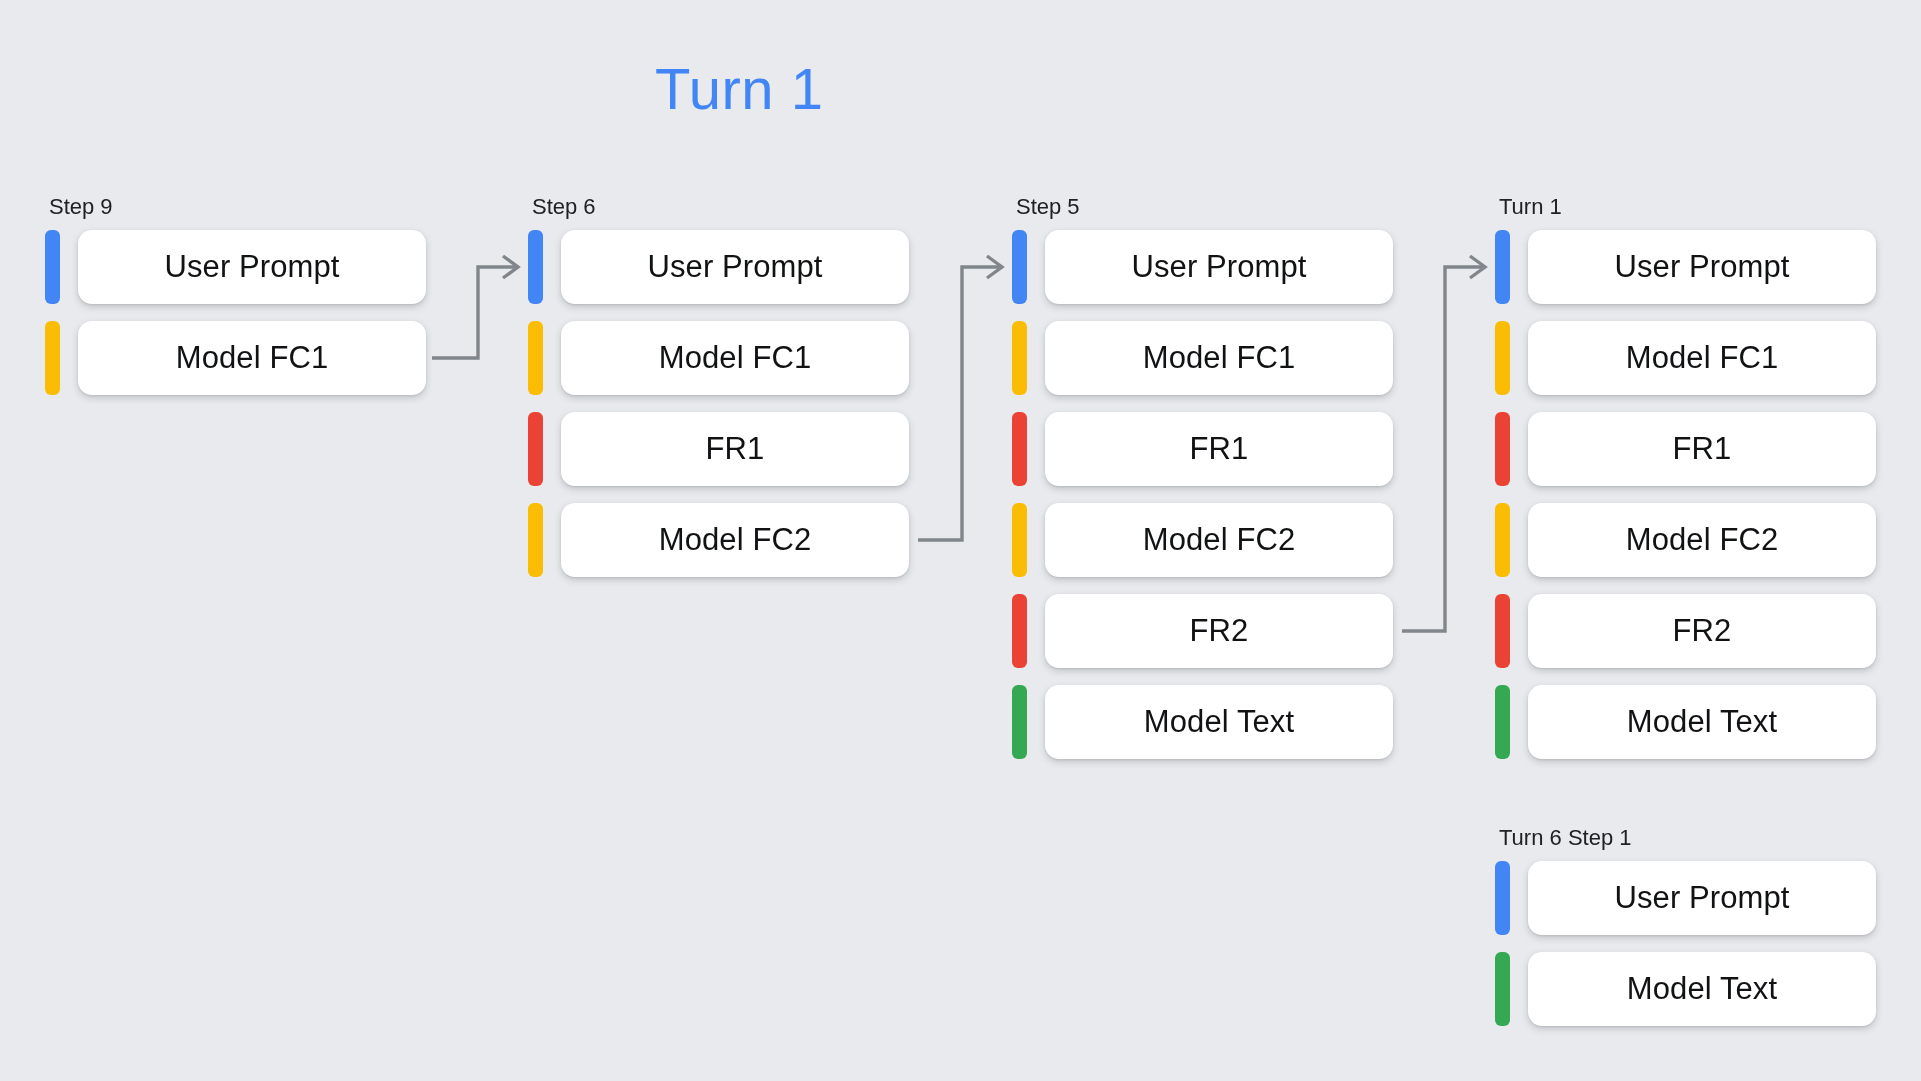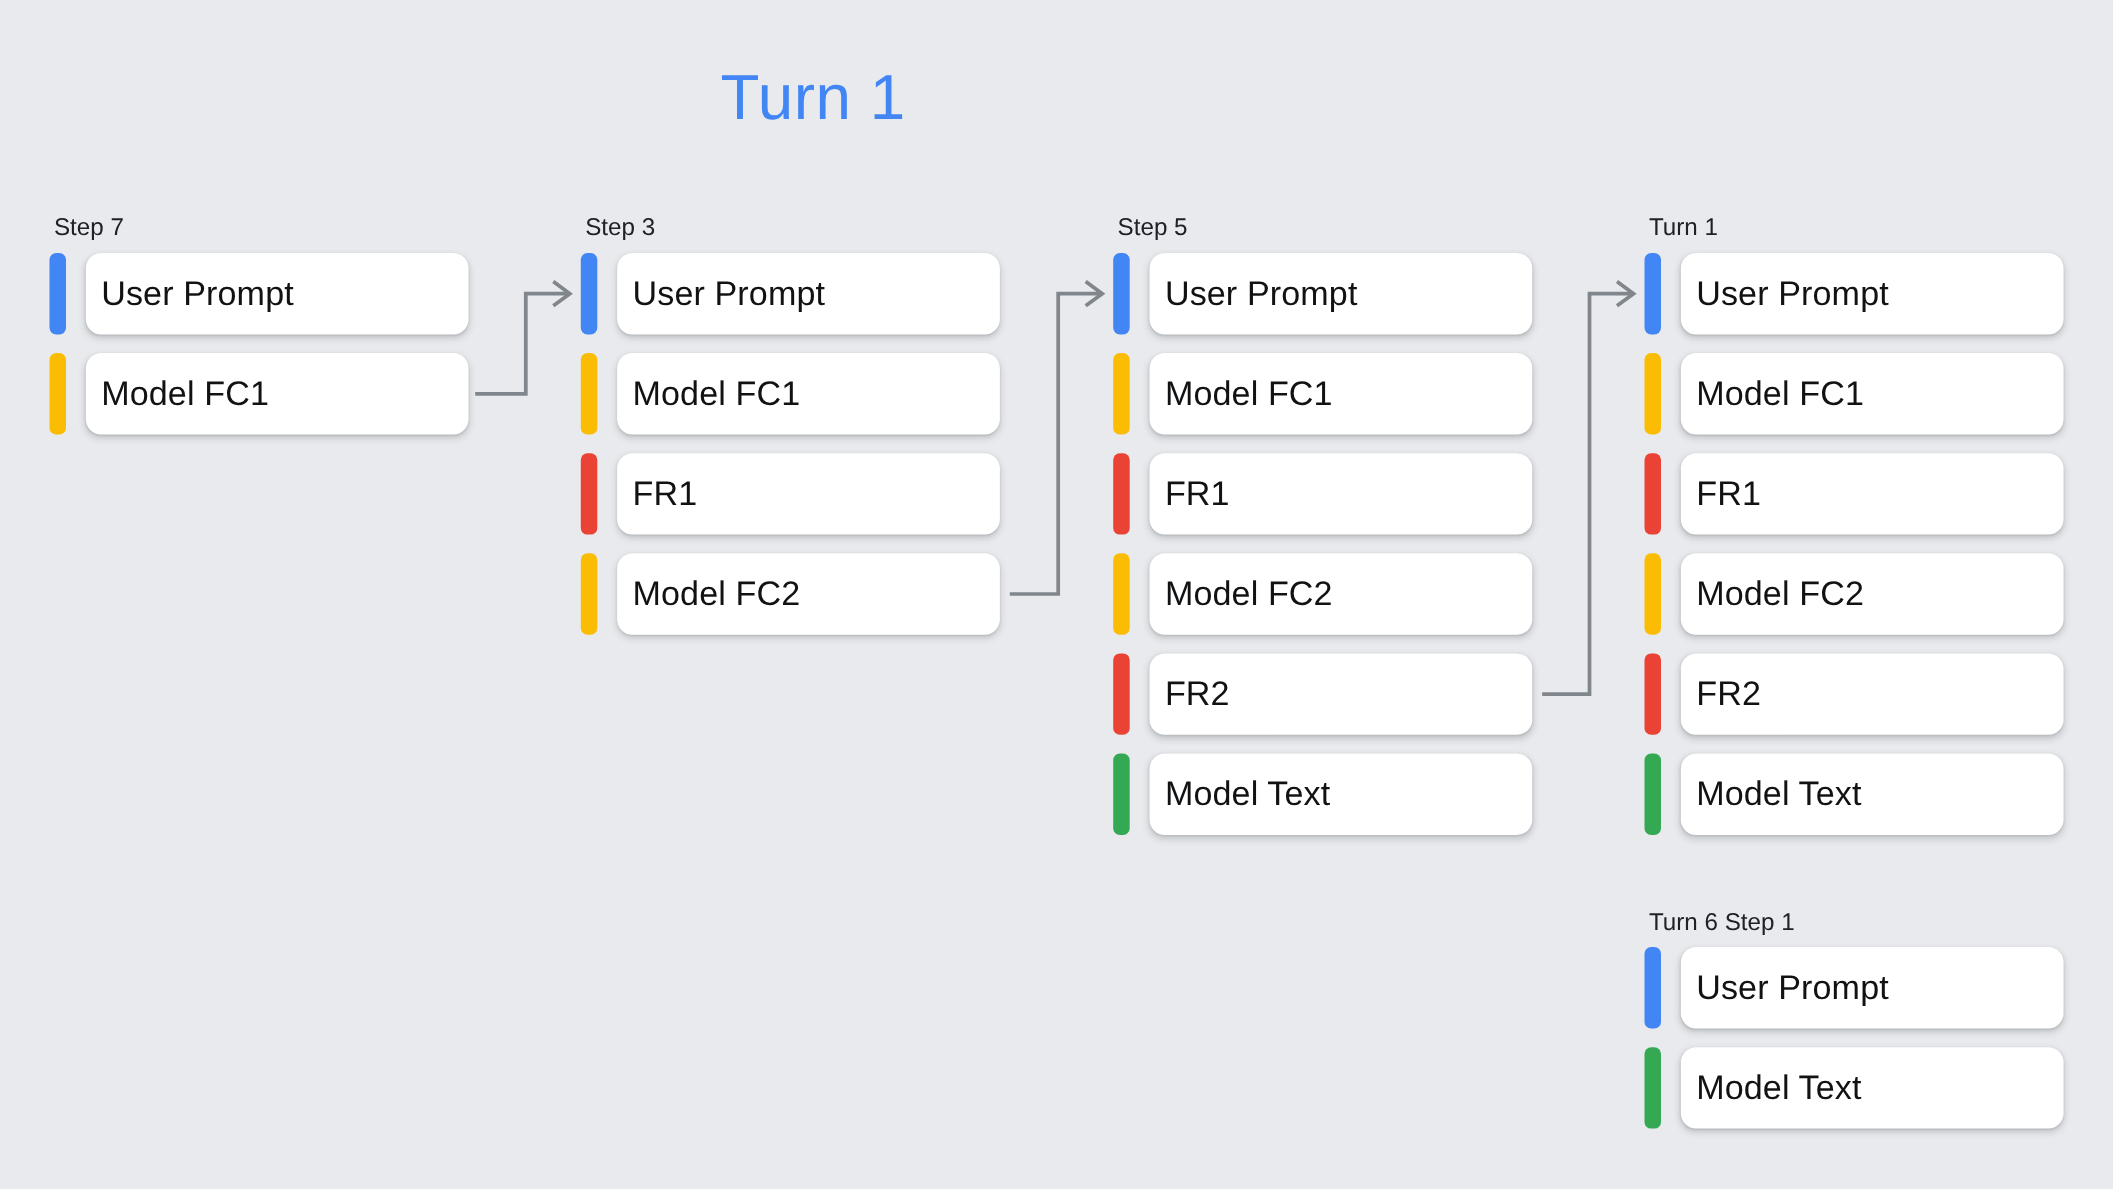--- a/index.html
+++ b/index.html
@@ -65,21 +65,21 @@
   .bar.green  { background: #34a853; }
 
   .card {
     margin-left: 18px;
     height: 74px;
     border-radius: 14px;
     background: #ffffff;
     box-shadow: 0 3px 7px rgba(60,64,67,0.22), 0 1px 2px rgba(60,64,67,0.12);
     display: flex;
     align-items: center;
-    justify-content: flex-start;
+    justify-content: center;
     box-sizing: border-box;
     padding: 0 14px;
   }
   .card-label {
     font-size: 31px;
     color: #111214;
     white-space: nowrap;
     letter-spacing: 0.1px;
   }
 
@@ -108,39 +108,39 @@
   }
 </style>
 </head>
 <body>
 
 <div id="canvas">
 
   <div class="turn-title" style="left:655px; top:55px;">Turn 1</div>
 
   <div class="column" style="left:45px; top:230px;">
-    <div class="col-label">Step 7</div>
+    <div class="col-label">Step 9</div>
 
     <div class="row" style="top:0px;">
       <div class="bar blue"></div>
       <div class="card" style="width:348px;">
         <span class="card-label">User Prompt</span>
       </div>
     </div>
 
     <div class="row" style="top:91px;">
       <div class="bar yellow"></div>
       <div class="card" style="width:348px;">
         <span class="card-label">Model FC1</span>
       </div>
     </div>
   </div>
 
   <div class="column" style="left:528px; top:230px;">
-    <div class="col-label">Step 3</div>
+    <div class="col-label">Step 6</div>
 
     <div class="row" style="top:0px;">
       <div class="bar blue"></div>
       <div class="card" style="width:348px;">
         <span class="card-label">User Prompt</span>
       </div>
     </div>
 
     <div class="row" style="top:91px;">
       <div class="bar yellow"></div>

